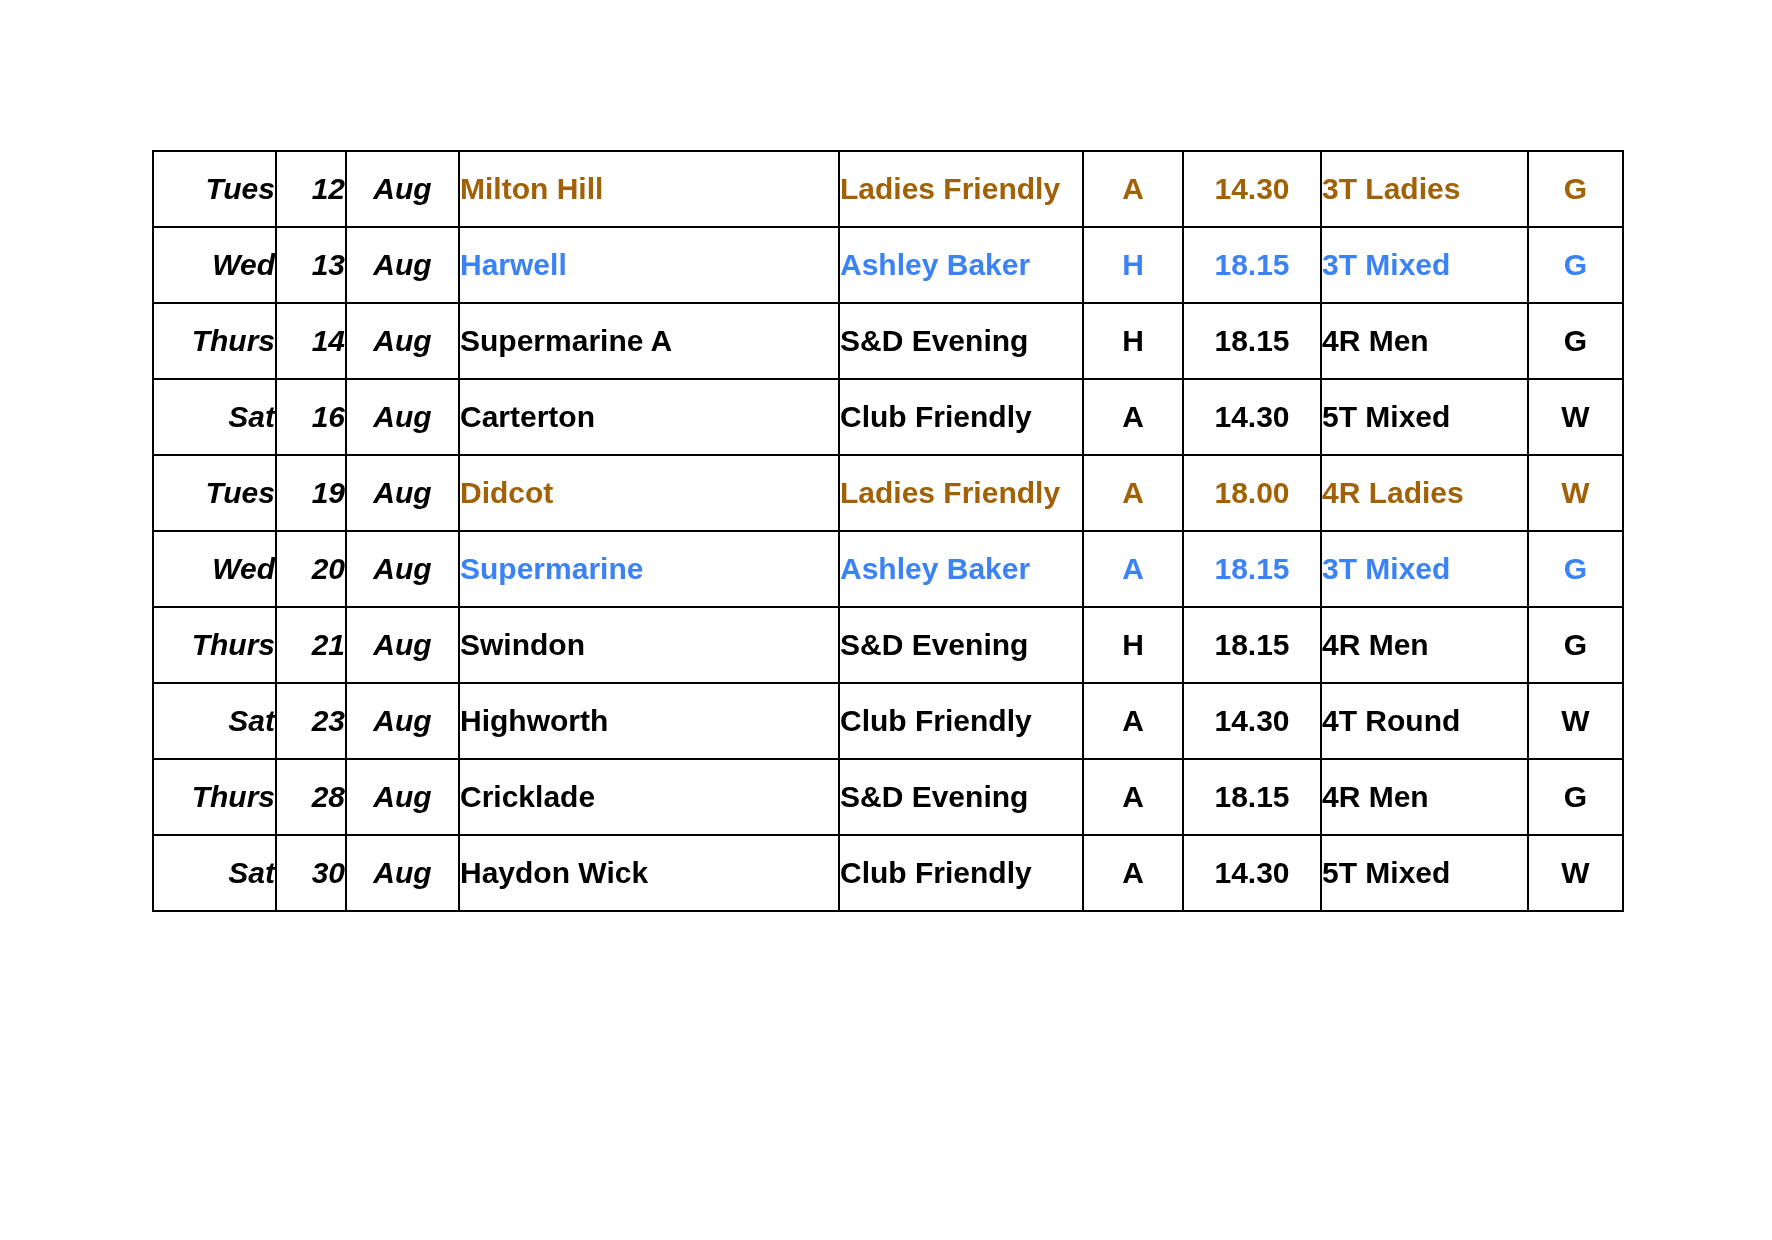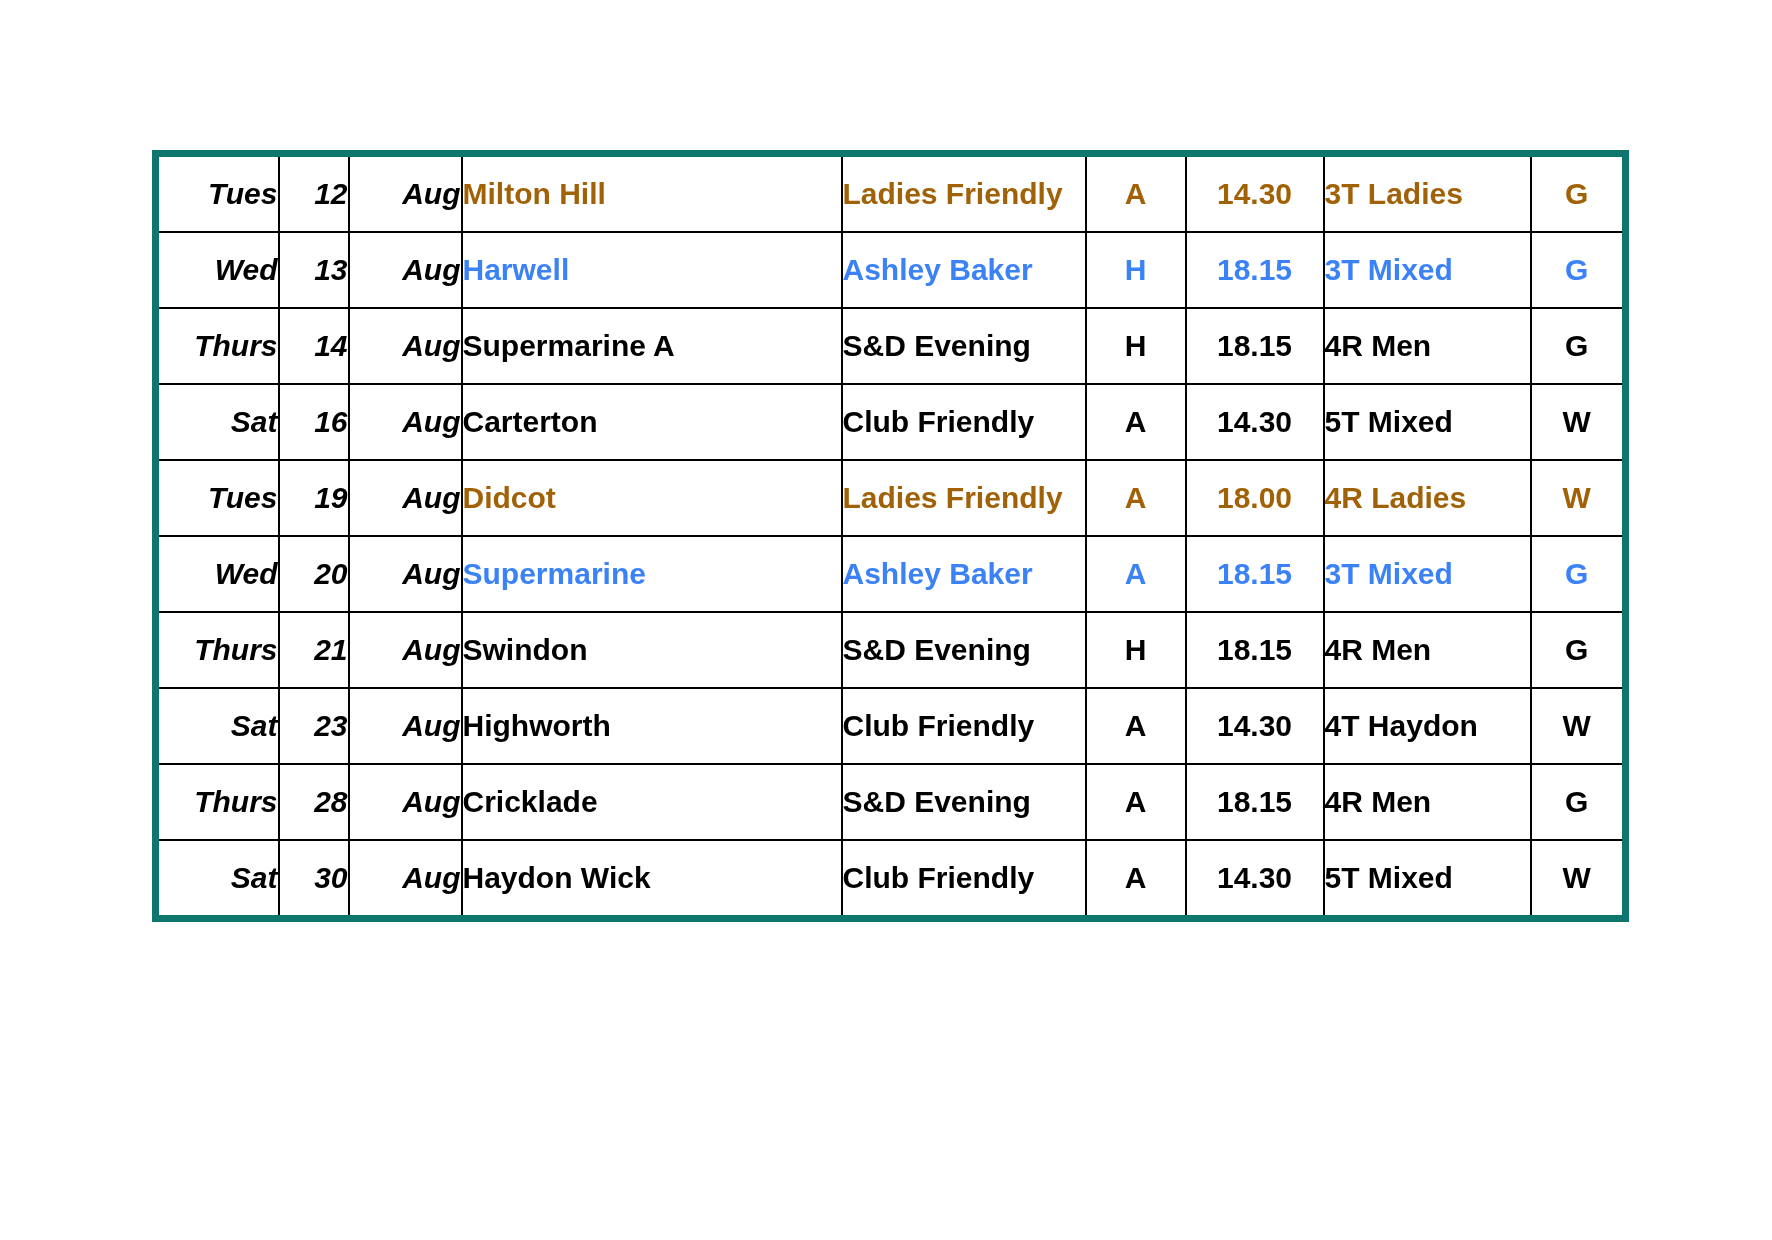--- a/index.html
+++ b/index.html
@@ -24,21 +24,21 @@
   .fixtures-wrap {
     position: absolute;
     left: 152px;
     top: 150px;
     width: 1470px;
   }
   table.fixtures {
     border-collapse: collapse;
     table-layout: fixed;
     width: 1470px;
-    border: 7px solid #0f766e;
+    border: 1px solid #0f766e;
   }
   table.fixtures td {
     border: 2px solid #000000;
     height: 74px;
     padding: 0 0 0 0;
     vertical-align: middle;
     font-size: 30px;
     line-height: 1.05;
     white-space: nowrap;
     overflow: hidden;
@@ -59,21 +59,21 @@
   .cell-date,
   .cell-month {
     font-family: "Liberation Sans", sans-serif;
     font-style: italic;
     font-weight: bold;
     font-size: 31px;
     color: #000000;
   }
   .cell-day   { text-align: right; padding-right: 16px; }
   .cell-date  { text-align: right; }
-  .cell-month { text-align: right; }
+  .cell-month { text-align: center; }
 
   .cell-opp,
   .cell-event,
   .cell-fmt {
     font-weight: bold;
     font-size: 31px;
     text-align: left;
     padding-left: 14px;
   }
   .cell-venue,
@@ -187,21 +187,21 @@
             <td class="cell-gw clr-green">G</td>
           </tr>
           <tr>
             <td class="cell-day clr-black">Sat</td>
             <td class="cell-date clr-black">23</td>
             <td class="cell-month clr-black">Aug</td>
             <td class="cell-opp clr-black">Highworth</td>
             <td class="cell-event clr-black">Club Friendly</td>
             <td class="cell-venue clr-black">A</td>
             <td class="cell-time clr-black">14.30</td>
-            <td class="cell-fmt clr-black">4T Haydon</td>
+            <td class="cell-fmt clr-black">4T Round</td>
             <td class="cell-gw clr-black">W</td>
           </tr>
           <tr>
             <td class="cell-day clr-black">Thurs</td>
             <td class="cell-date clr-black">28</td>
             <td class="cell-month clr-black">Aug</td>
             <td class="cell-opp clr-green">Cricklade</td>
             <td class="cell-event clr-green">S&amp;D Evening</td>
             <td class="cell-venue clr-green">A</td>
             <td class="cell-time clr-green">18.15</td>

